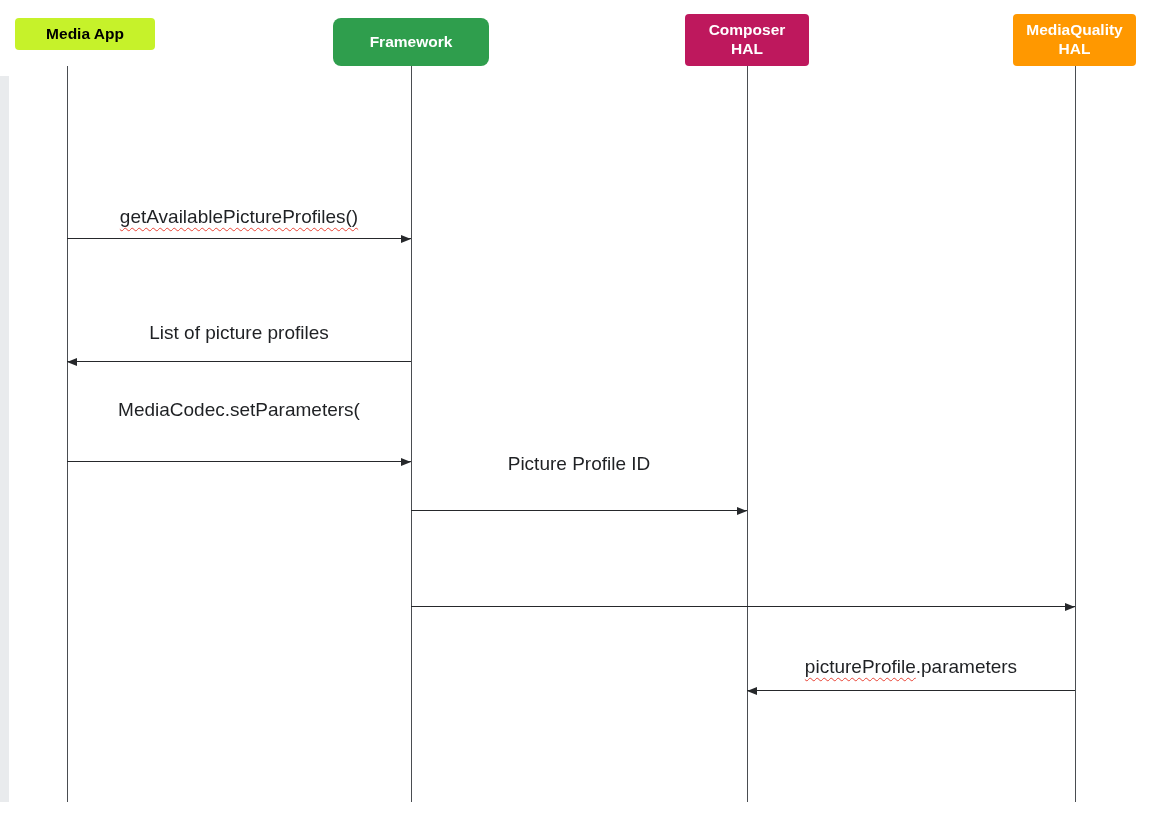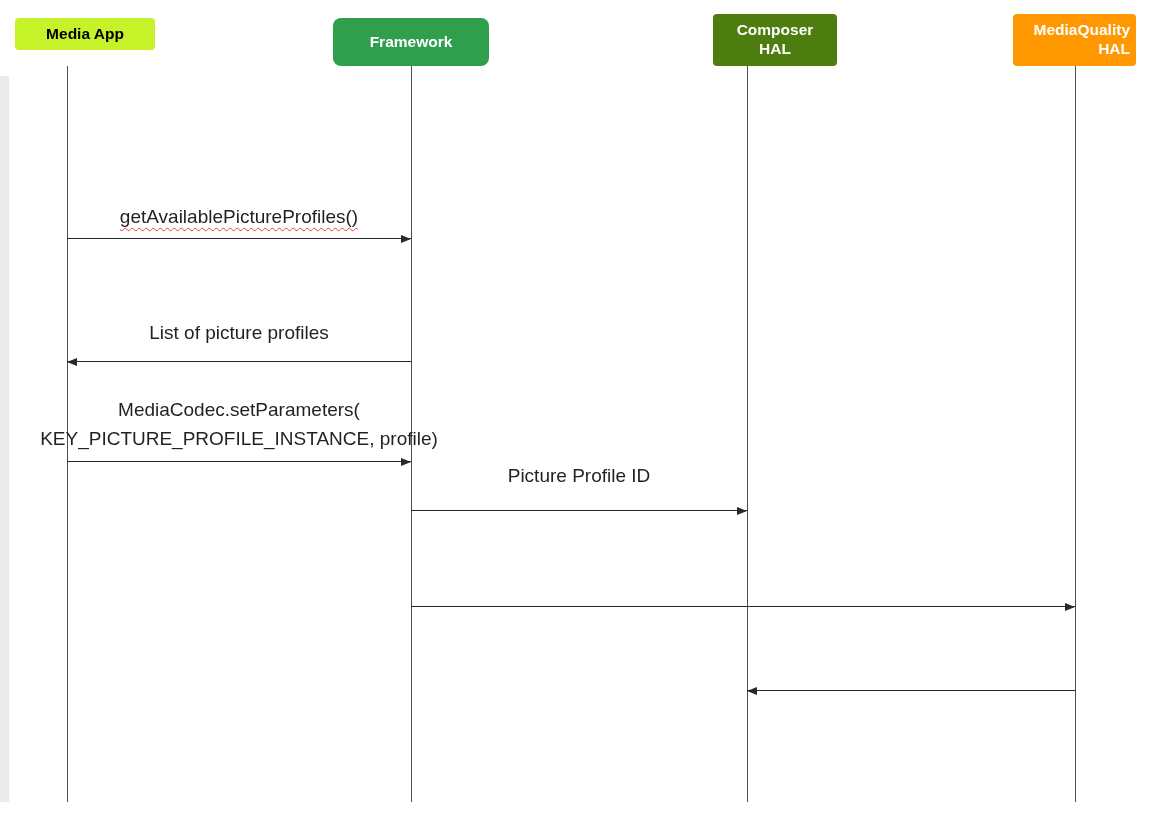--- a/index.html
+++ b/index.html
@@ -92,46 +92,48 @@
   <div class="lifeline" style="left:1075px;"></div>
 
   <div class="actor" style="left: 15px; top: 18px; width: 140px; height: 32px; background-color: rgb(198, 242, 42); color: rgb(0, 0, 0);">
     <span>Media App</span>
   </div>
 
   <div class="actor" style="left: 333px; top: 18px; width: 156px; height: 48px; background-color: rgb(47, 158, 77); color: rgb(255, 255, 255); border-radius: 8px;">
     <span>Framework</span>
   </div>
 
-  <div class="actor" style="left: 685px; top: 14px; width: 124px; height: 52px; background-color: #4d7c0f; color: rgb(255, 255, 255); margin-left: 28px;">
+  <div class="actor" style="left: 685px; top: 14px; width: 124px; height: 52px; background-color: #be185d; color: rgb(255, 255, 255);">
     <span style="display:inline-block;max-width:90px;white-space:normal;">Composer HAL</span>
   </div>
 
-  <div class="actor" style="left: 1013px; top: 14px; width: 123px; height: 52px; background-color: rgb(255, 152, 0); color: rgb(255, 255, 255); text-align: right;">
+  <div class="actor" style="left: 1013px; top: 14px; width: 123px; height: 52px; background-color: rgb(255, 152, 0); color: rgb(255, 255, 255);">
     <span style="display:inline-block;max-width:118px;white-space:normal;">MediaQuality HAL</span>
   </div>
 
   <div class="msg-label" style="left:67px;top:203px;width:344px;">
     <span class="squiggle">getAvailablePictureProfiles()</span>
   </div>
   <div class="arrow head-right" style="left:67px;top:238px;width:344px;"></div>
 
   <div class="msg-label" style="left:67px;top:319px;width:344px;">
     <span>List of picture profiles</span>
   </div>
   <div class="arrow head-left" style="left:67px;top:361px;width:344px;"></div>
 
   <div class="msg-label" style="left:19px;top:396px;width:440px;">
     <div>MediaCodec.setParameters(</div>
-    <div>KEY_PICTURE_PROFILE_INSTANCE, profile)</div>
   </div>
   <div class="arrow head-right" style="left:67px;top:461px;width:344px;"></div>
 
-  <div class="msg-label" style="left:411px;top:462px;width:336px;">
+  <div class="msg-label" style="left:411px;top:450px;width:336px;">
     <span>Picture Profile ID</span>
   </div>
   <div class="arrow head-right" style="left:411px;top:510px;width:336px;"></div>
 
   <div class="arrow head-right" style="left:411px;top:606px;width:664px;"></div>
 
+  <div class="msg-label" style="left:747px;top:653px;width:328px;">
+    <span class="squiggle">pictureProfile</span><span>.parameters</span>
+  </div>
   <div class="arrow head-left" style="left:747px;top:690px;width:328px;"></div>
 
 </div>
 
 </body></html>

